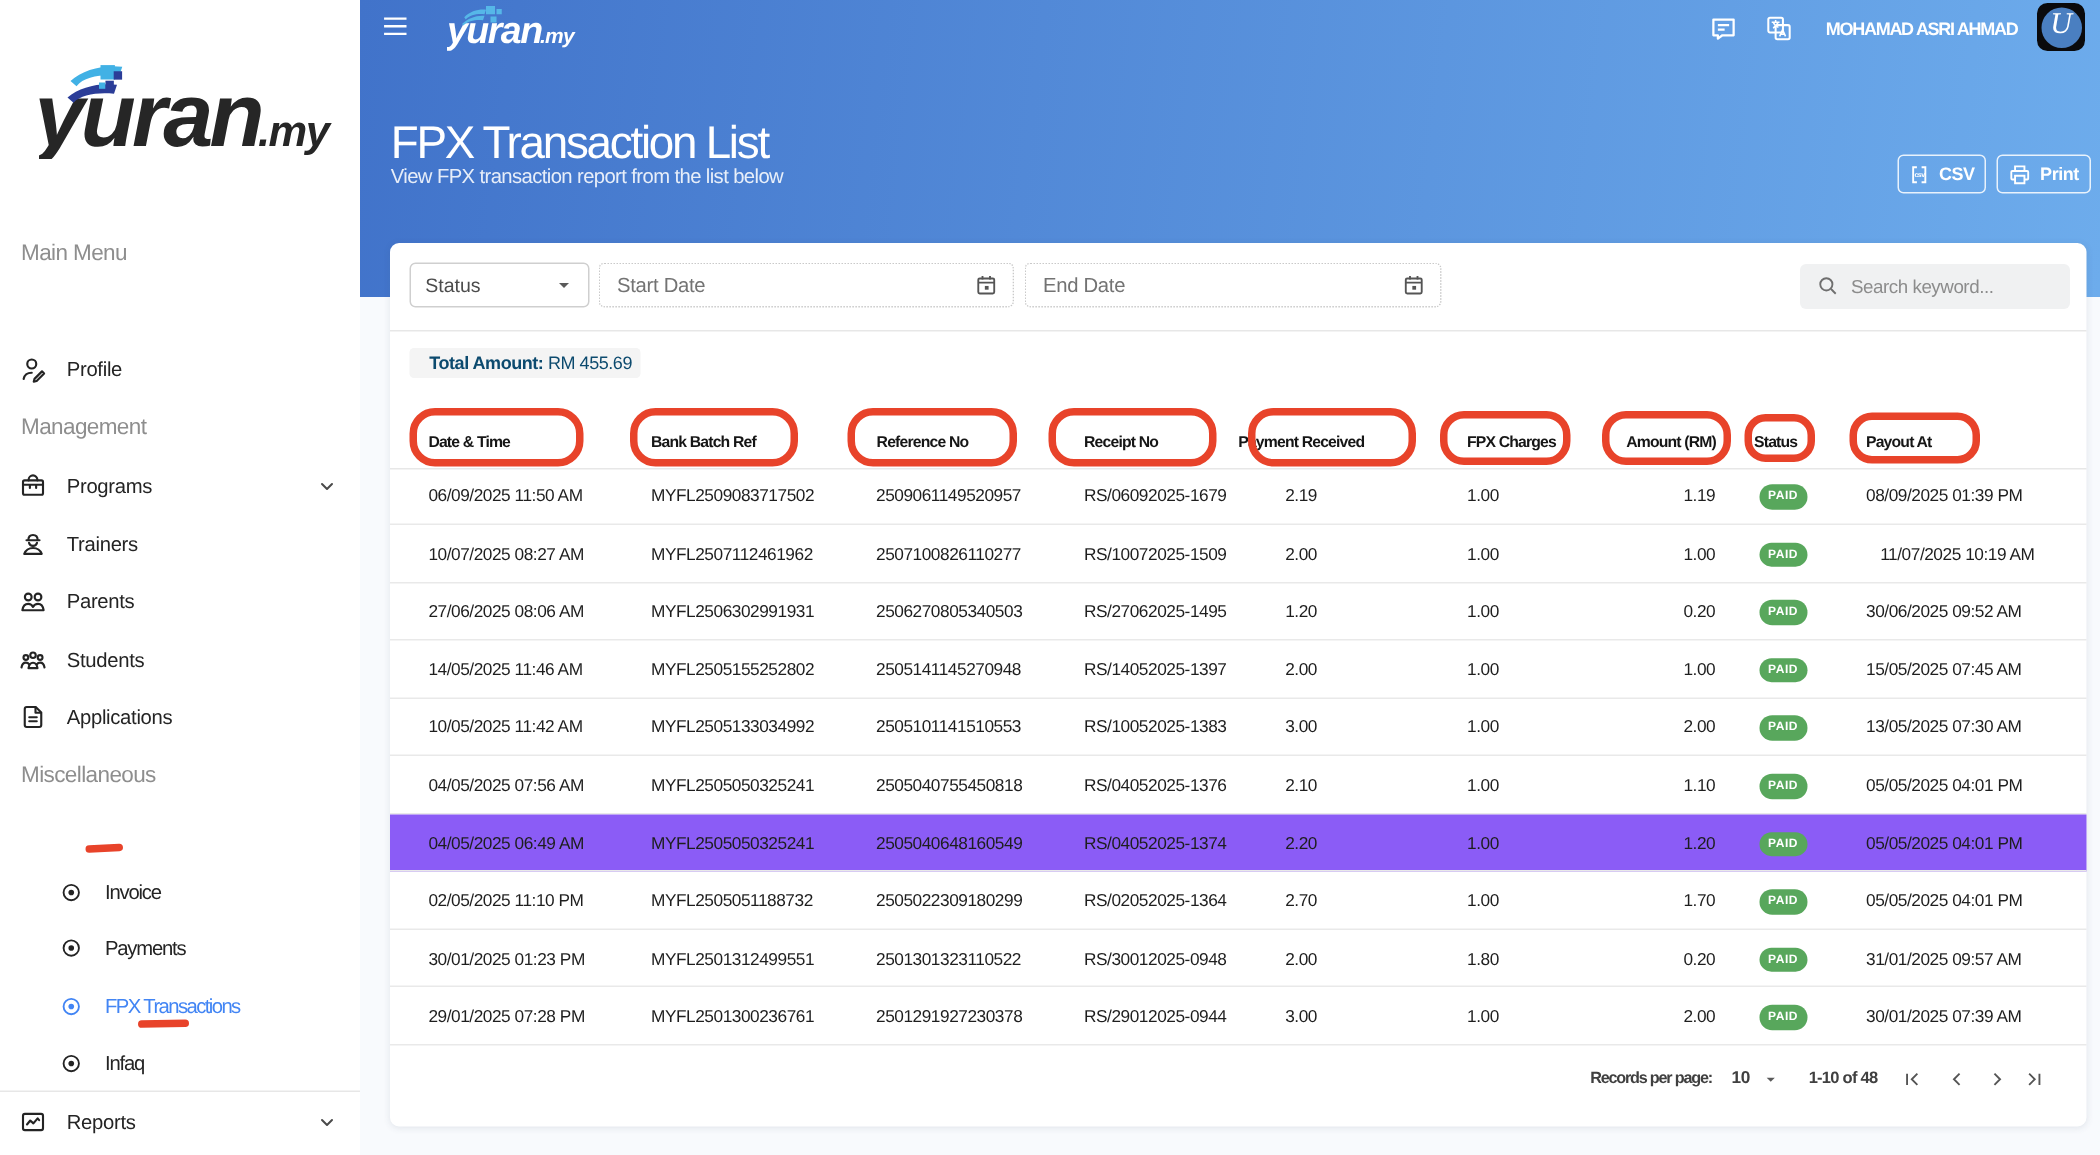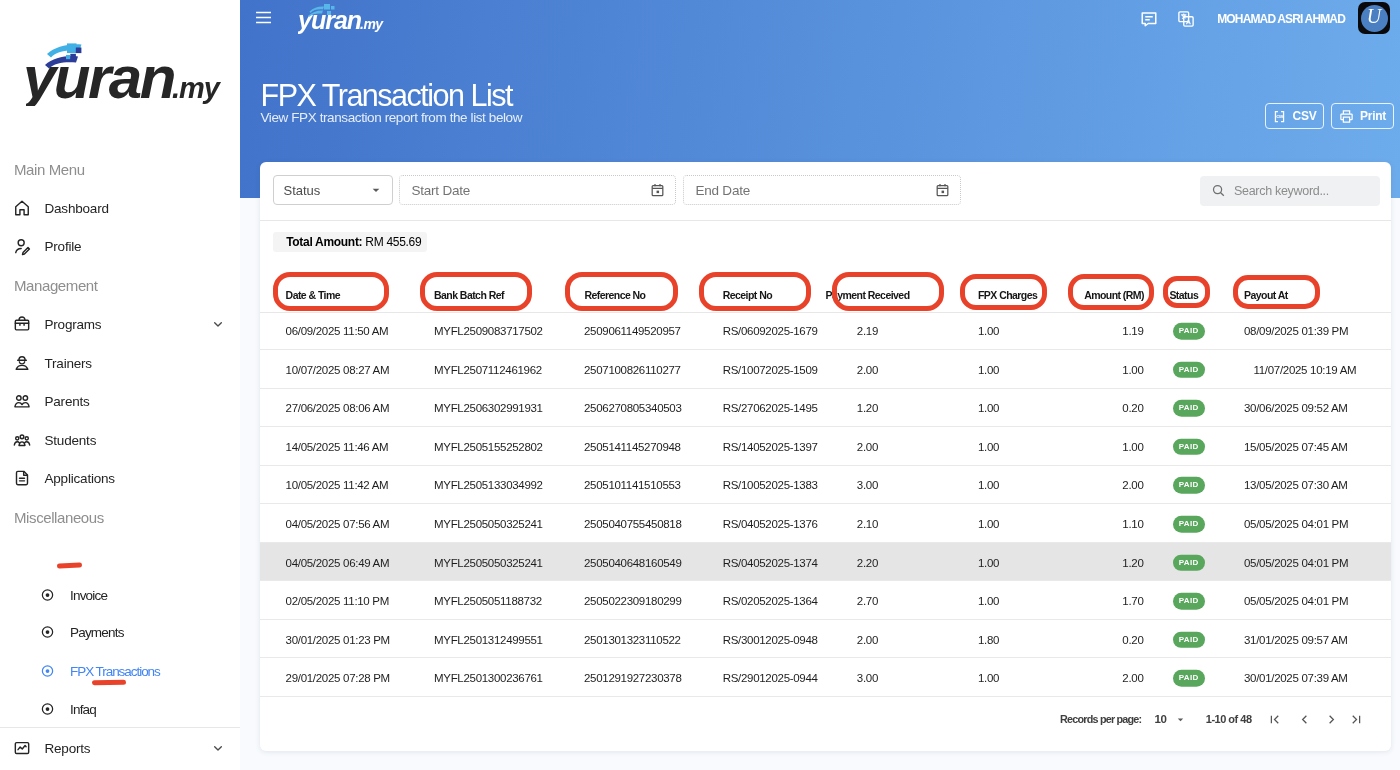--- a/index.html
+++ b/index.html
@@ -64,26 +64,26 @@
   width:15px; height:15px; }
 #search { position:absolute; left:940.5px; top:14px; width:180px; height:30.5px;
   background:#f0f1f2; border-radius:4px; }
 #search svg { position:absolute; left:11px; top:7.5px; width:15px; height:15px; }
 #search span { position:absolute; left:34px; top:50%; transform:translateY(-50%);
   font-size:12.5px; color:#8c8c8c; letter-spacing:-0.3px; }
 .div1 { position:absolute; left:0; width:100%; border-top:1px solid #e7e7e7; }
 #chip { position:absolute; left:13.3px; top:70.8px; width:154px; height:19.5px; background:#f4f4f4;
   border-radius:3px; }
 #chip div { position:absolute; left:13.4px; top:50%; transform:translateY(-50%); font-size:12px;
-  color:#000000; letter-spacing:-0.3px; white-space:nowrap; }
+  color:#0c4a6e; letter-spacing:-0.3px; white-space:nowrap; }
 .h { position:absolute; top:133px; transform:translateY(-50%); font-size:10.5px; font-weight:bold;
   color:#161616; letter-spacing:-0.55px; white-space:nowrap; z-index:2; }
 .oval { position:absolute; border:5px solid #e8432a; z-index:4; }
 .row { position:absolute; left:0; width:100%; height:38.55px; border-bottom:1px solid #e9e9e9; }
-.row.hl { background:#e5e5e5; }
+.row.hl { background:#8b5cf6; }
 .c { position:absolute; top:calc(50% + 1px); transform:translateY(-50%); font-size:11.5px; color:#1e1e1e;
   letter-spacing:-0.3px; white-space:nowrap; }
 .badge { position:absolute; top:calc(50% + 1px); transform:translateY(-50%); width:32px; height:16.5px;
   background:#58a75c; border-radius:9px; color:#fff; font-size:8px; font-weight:bold;
   letter-spacing:.4px; text-align:center; line-height:16.5px; }
 #pag { position:absolute; left:0; top:536px; width:100%; height:53px; font-size:12px; color:#3d3d3d; }
 #pag .t { position:absolute; top:21.5px; transform:translateY(-50%); white-space:nowrap; color:#404040;font-weight:bold; }
 #pag svg { position:absolute; top:14px; width:15px; height:15px; }
 </style></head>
 <body>
@@ -97,28 +97,20 @@
       </g>
       <path d="M21 14 C29 6.5 43 3 55.5 4.5 L53.5 10.5 C42 9.5 30 11 25 17.5 Z" fill="#41b1e5"></path>
       <path d="M19 25 C27 18 40 15 52 16.5 L50 22.5 C39 21.5 28 23 23 28.5 Z" fill="#2b3d98"></path>
       <rect x="41" y="3.4" width="9.6" height="9.6" fill="#41b1e5"></rect>
       <rect x="49.8" y="7.5" width="5.6" height="5.6" fill="#2b3d98"></rect>
       <rect x="44.3" y="13.8" width="5.6" height="5.6" fill="#2b3d98"></rect>
       <rect x="40" y="15" width="4.2" height="4.2" fill="#41b1e5"></rect>
     </svg>
   </div>
   <div class="mlabel" style="top:169px">Main Menu</div>
-<div class="mitem" style="top:208px">
-      <span class="mic">
-        <svg viewBox="0 0 24 24" fill="none" stroke="#242424" stroke-width="1.7" stroke-linecap="round" stroke-linejoin="round">
-          <path d="M4.5 10.5 12 4l7.5 6.5V20h-5v-6h-5v6h-5z"></path>
-        </svg>
-      </span>
-      <span class="mtx">Dashboard</span>
-    </div>
 <div class="mitem" style="top:246px">
       <span class="mic">
         <svg viewBox="0 0 24 24" fill="none" stroke="#242424" stroke-width="1.7" stroke-linecap="round" stroke-linejoin="round">
           <circle cx="11" cy="8" r="3.6"></circle>
           <path d="M4.5 20c.6-3.2 3-5 6.5-5"></path>
           <path d="m13.2 19.9 6-6 1.7 1.7-6 6-2.3.6z"></path>
         </svg>
       </span>
       <span class="mtx">Profile</span>
     </div>

